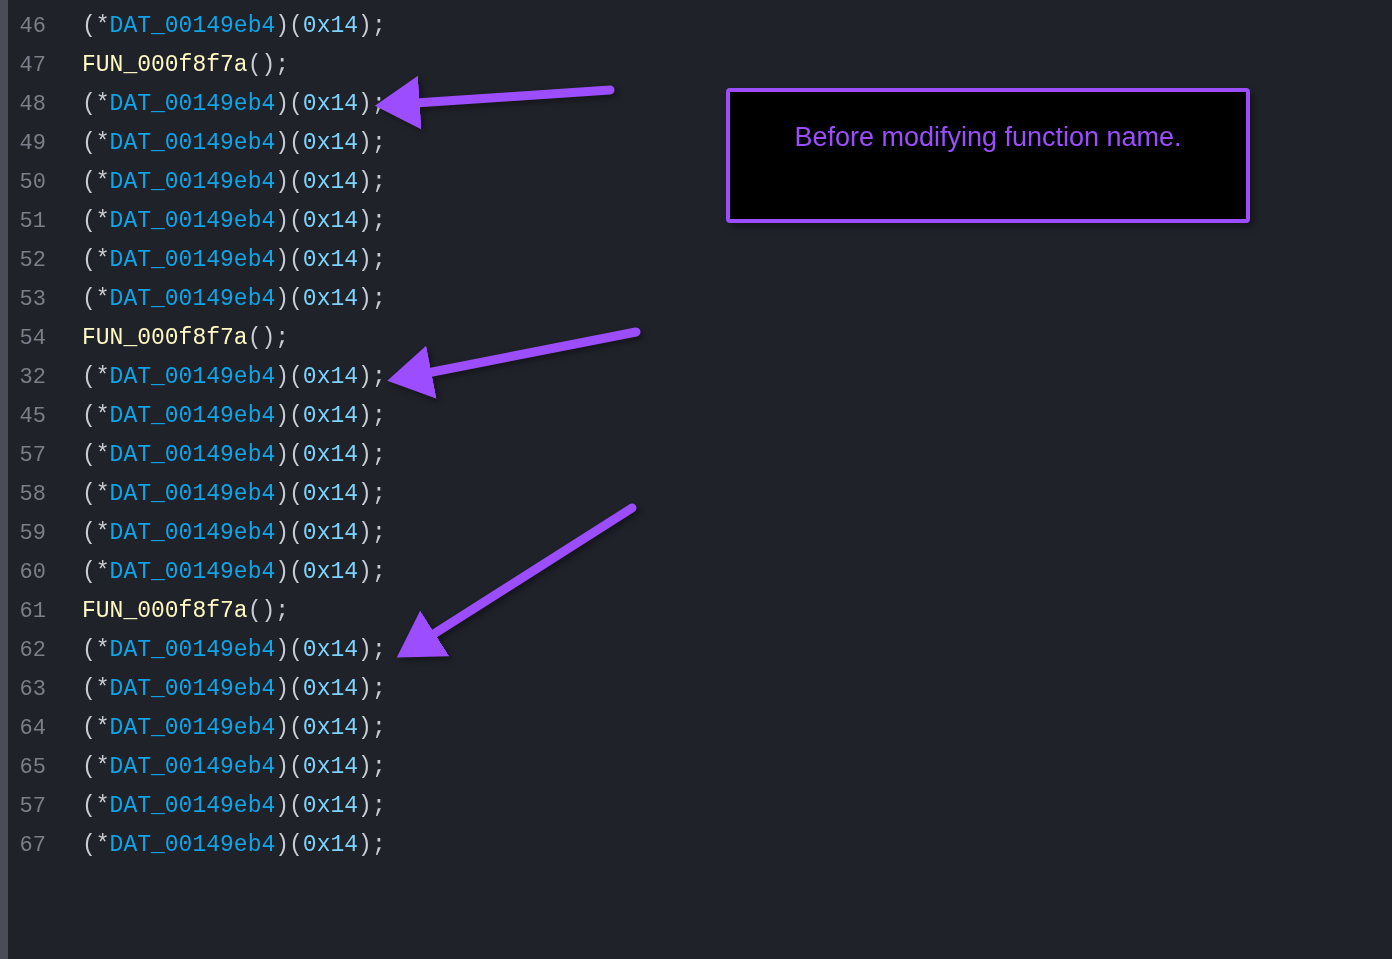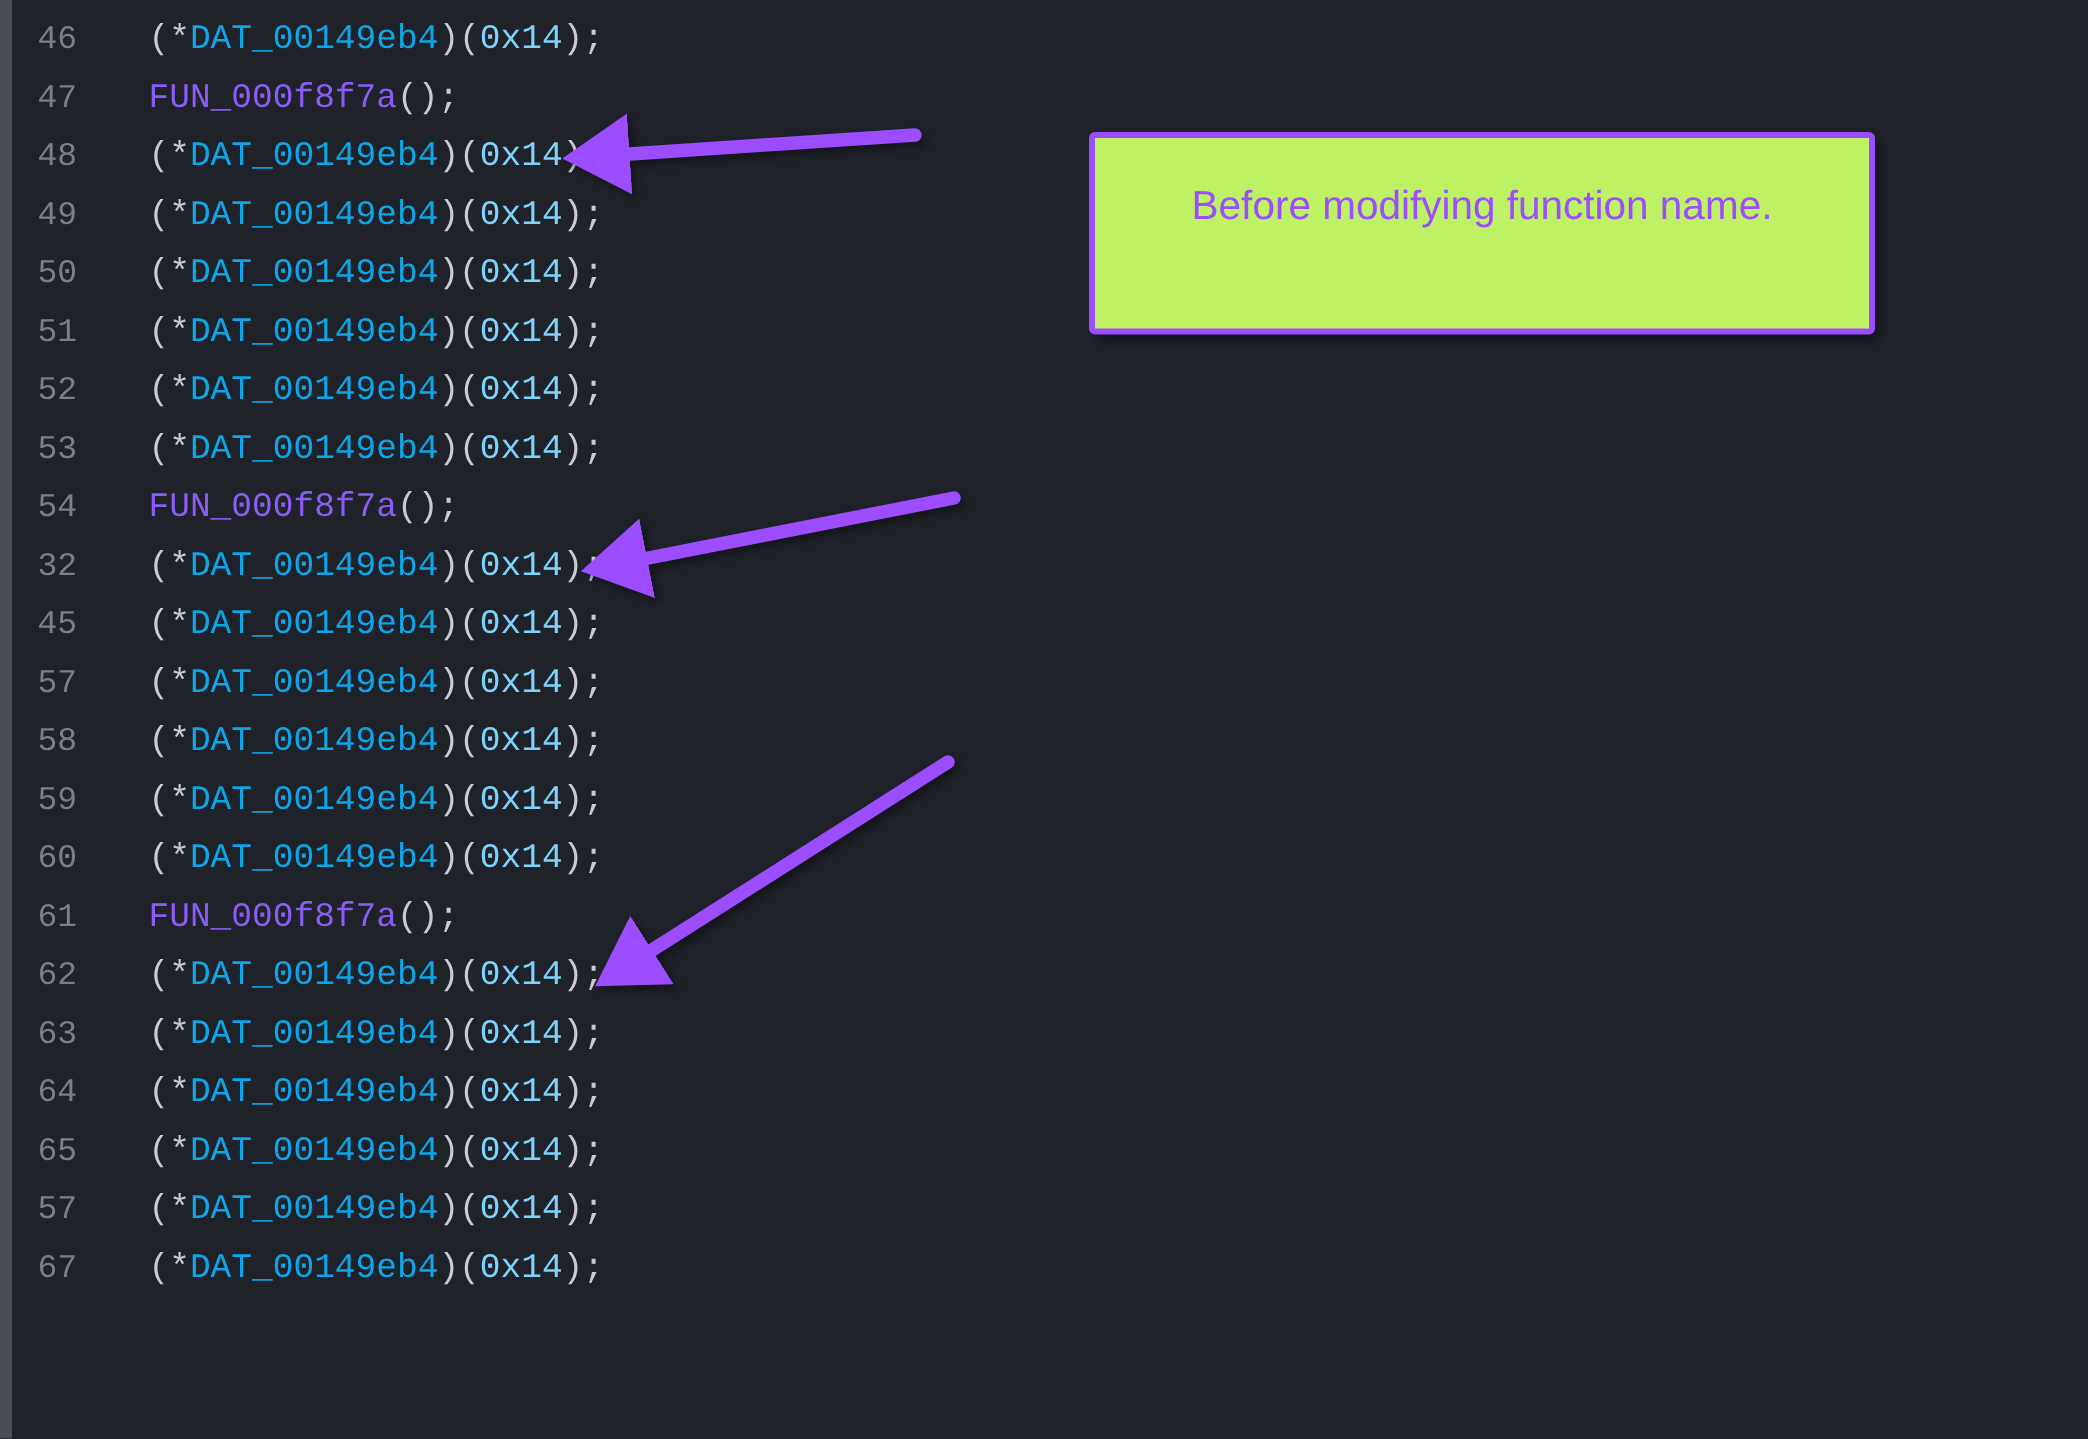--- a/index.html
+++ b/index.html
@@ -37,42 +37,41 @@
     position: absolute;
     left: 54px;
     top: 0;
     right: 0;
     bottom: 0;
   }
   .line {
     height: 39px;
     line-height: 39px;
     white-space: pre;
-    margin-left: 17px;
   }
   .gutter .line {
     color: #7b7f89;
     text-align: right;
     padding-right: 8px;
     font-size: 22px;
   }
   .code-area .line {
     padding-left: 28px;
     color: #c7cbd4;
   }
   
   .t-punc   { color: #c7cbd4; }
   .t-ident  { color: #0ea5e9; } 
-  .t-func   { color: #8b5cf6; } 
+  .t-func   { color: #fef9c3; } 
   .t-num    { color: #7dd3fc; }
 
   
   .callout {
     position: absolute;
-    background: #bef264;
+    background: #000000;
     border: 4px solid #9b4dff;
     border-radius: 4px;
     color: #9b4dff;
     font-family: -apple-system, Arial, sans-serif;
     font-size: 27px;
     padding: 28px 24px 64px 24px;
     box-shadow: 4px 4px 6px rgba(0,0,0,0.35);
     line-height: 1.3;
     text-align: center;
   }

